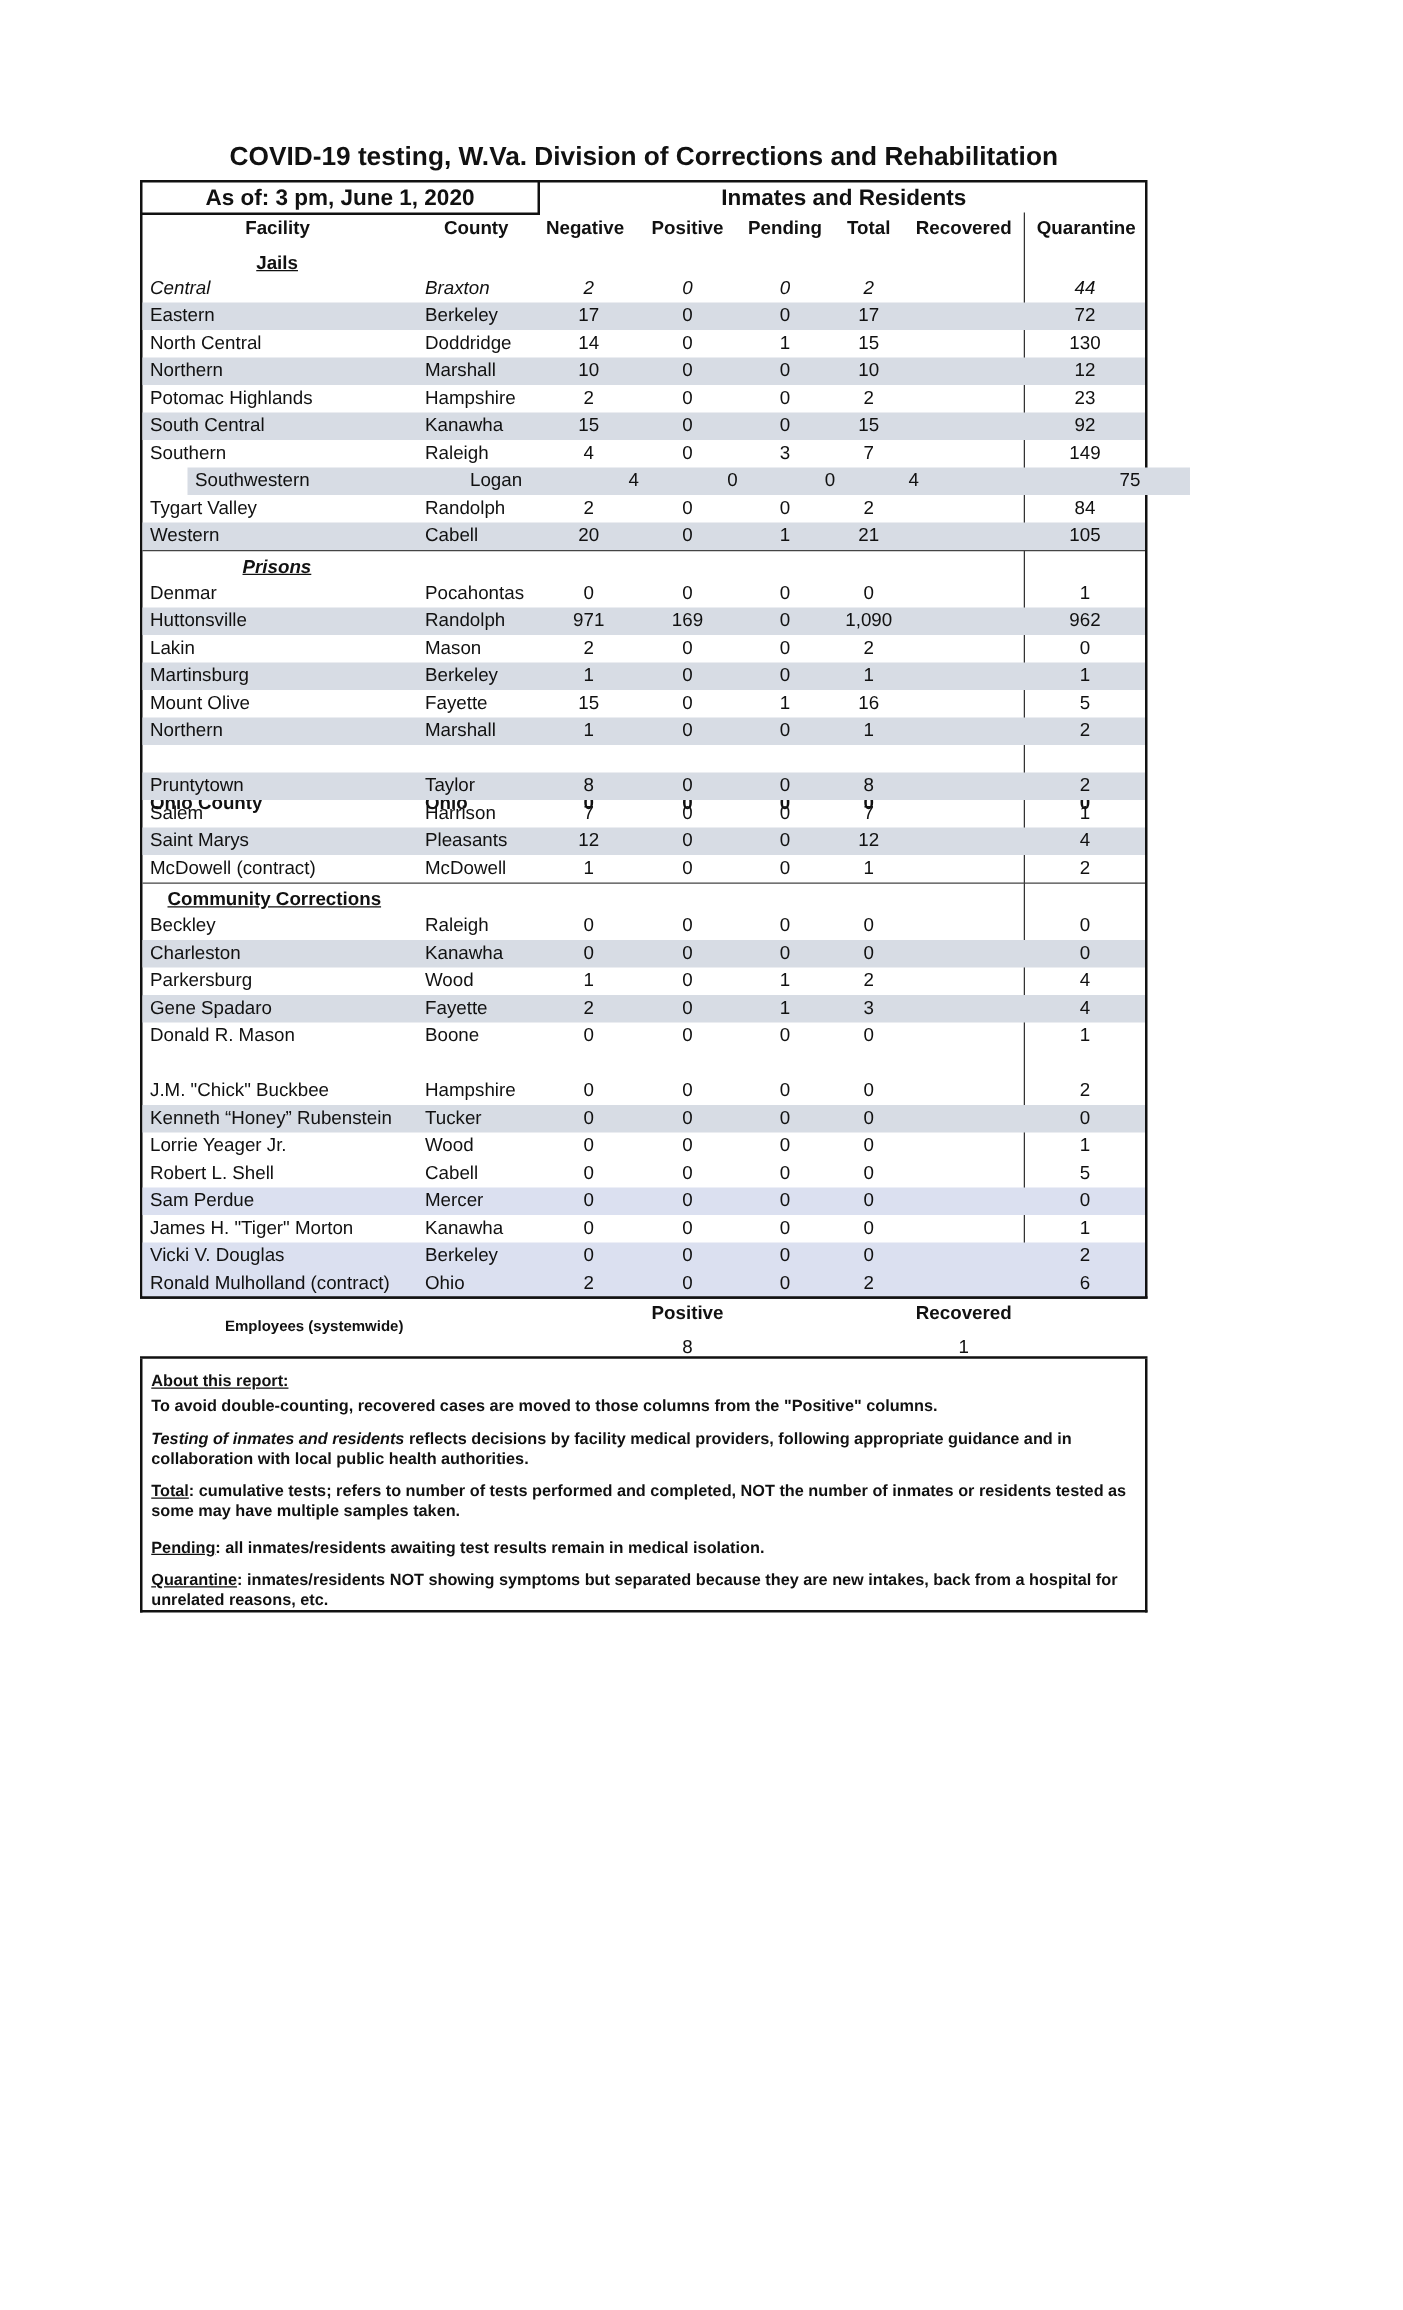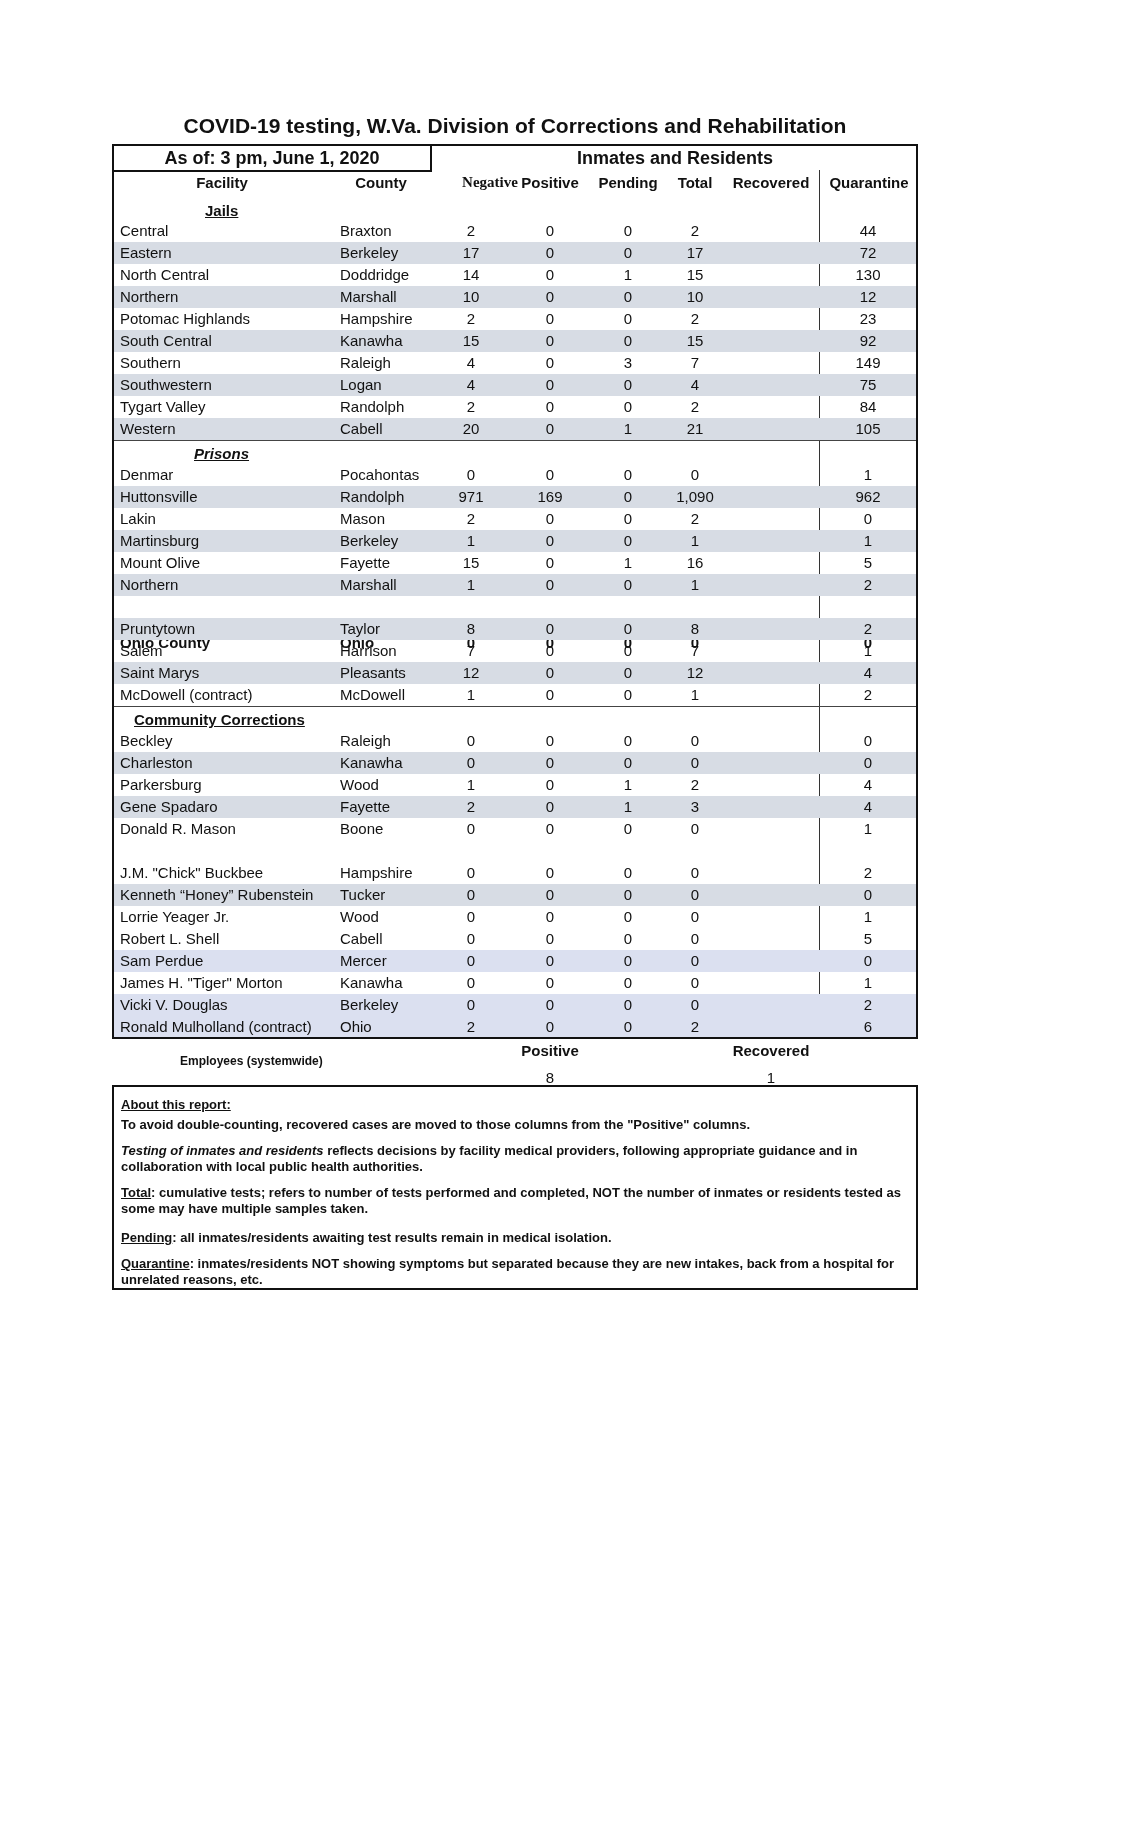--- a/index.html
+++ b/index.html
@@ -37,32 +37,32 @@
 <body>
 
 <div class="title">COVID-19 testing, W.Va. Division of Corrections and Rehabilitation</div>
 
 <div class="frame" style="height:895px;"></div>
 <div class="asof">As of: 3 pm, June 1, 2020</div>
 <div class="inmates-head">Inmates and Residents</div>
 
 <div class="colhead" style="left:172px;width:100px;">Facility</div>
 <div class="colhead" style="left:341px;width:80px;">County</div>
-<div class="colhead" style="left:450px;width:80px;font-family:Liberation Serif, serif;">Negative</div>
+<div class="colhead" style="left:428px;width:80px;">Negative</div>
 <div class="colhead" style="left:510px;width:80px;">Positive</div>
 <div class="colhead" style="left:588px;width:80px;">Pending</div>
 <div class="colhead" style="left:665px;width:60px;">Total</div>
 <div class="colhead" style="left:726px;width:90px;">Recovered</div>
 <div class="colhead" style="left:822px;width:94px;">Quarantine</div>
 
 <div class="qdiv" style="top:170px;height:868px;"></div>
 
 <div id="table-body">
     <div class="sect" style="top: 202px; left: 205px;">Jails</div>
-    <div class="row " style="top: 220px;">
+    <div class="row " style="top: 220px; font-style: italic;">
       <span class="c-fac">Central</span>
       <span class="c-cty">Braxton</span>
       <span class="c-num c-neg">2</span>
       <span class="c-num c-pos">0</span>
       <span class="c-num c-pen">0</span>
       <span class="c-num c-tot">2</span>
       <span class="c-num" style="left: 627px;"></span>
       <span class="c-num c-qua">44</span>
     </div>
     <div class="row alt" style="top: 242px;">
@@ -118,21 +118,21 @@
     <div class="row " style="top: 352px;">
       <span class="c-fac">Southern</span>
       <span class="c-cty">Raleigh</span>
       <span class="c-num c-neg">4</span>
       <span class="c-num c-pos">0</span>
       <span class="c-num c-pen">3</span>
       <span class="c-num c-tot">7</span>
       <span class="c-num" style="left: 627px;"></span>
       <span class="c-num c-qua">149</span>
     </div>
-    <div class="row alt" style="top: 374px;">
+    <div class="row alt" style="top: 374px; margin-left: 36px;">
       <span class="c-fac">Southwestern</span>
       <span class="c-cty">Logan</span>
       <span class="c-num c-neg">4</span>
       <span class="c-num c-pos">0</span>
       <span class="c-num c-pen">0</span>
       <span class="c-num c-tot">4</span>
       <span class="c-num" style="left: 627px;"></span>
       <span class="c-num c-qua">75</span>
     </div>
     <div class="row " style="top: 396px;">

